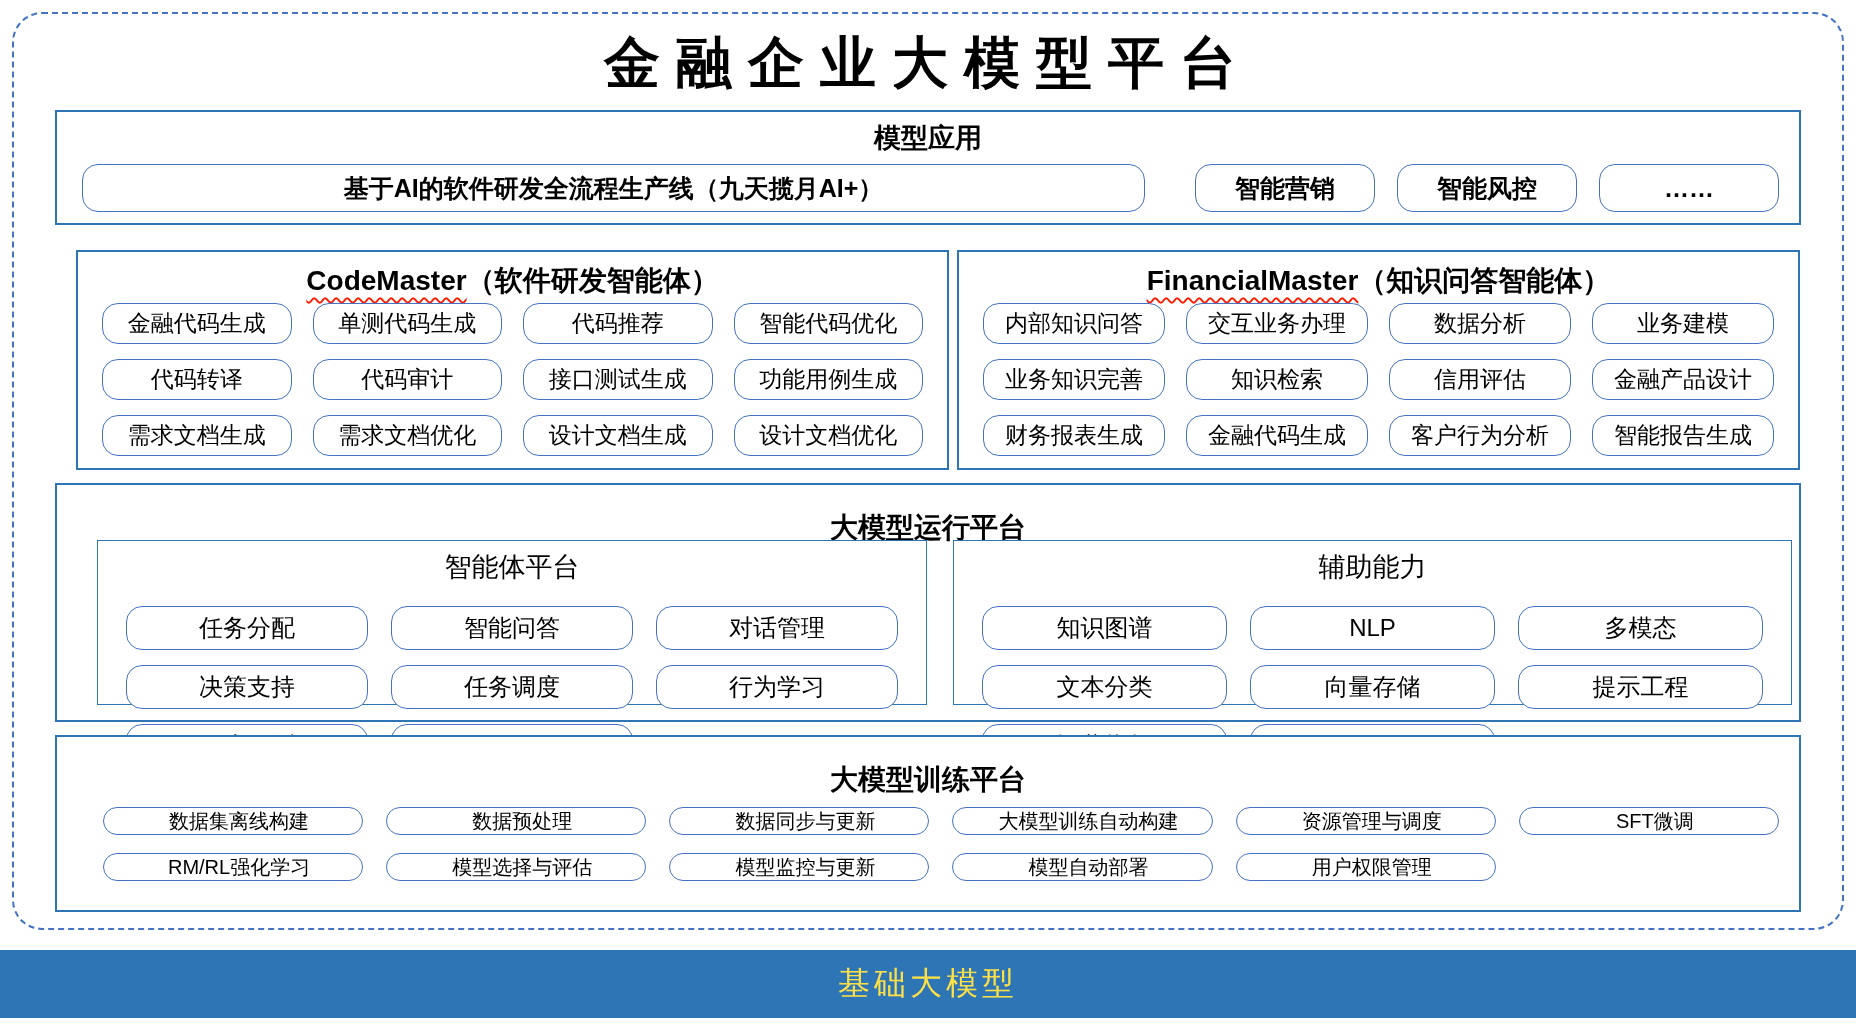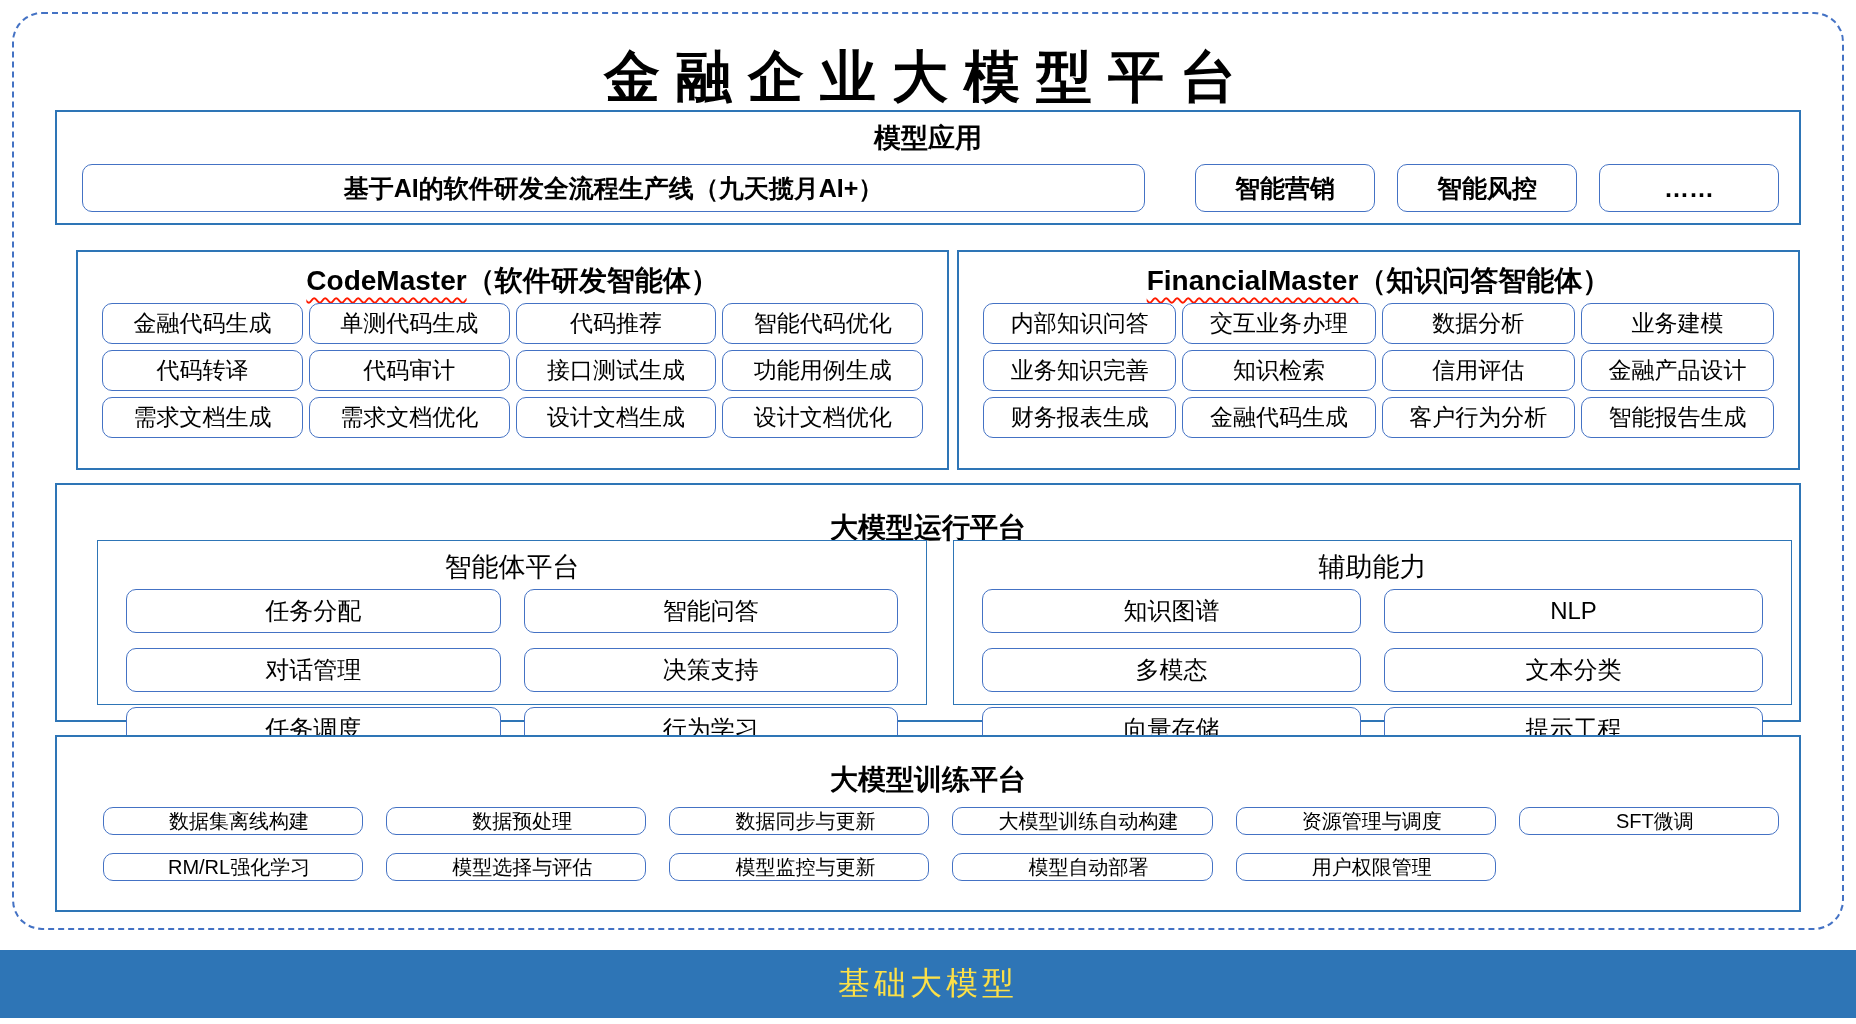--- a/index.html
+++ b/index.html
@@ -5,34 +5,34 @@
   html,body{margin:0;padding:0;background:#fff;}
   .canvas{
     position:relative;width:1856px;height:1024px;background:#fff;overflow:hidden;
     font-family:"Liberation Sans","DejaVu Sans",sans-serif;color:#000;
   }
   .outer-frame{
     position:absolute;left:12px;top:12px;width:1828px;height:914px;
     border:2px dashed #4472C4;border-radius:30px;
   }
   .main-title{
-    position:absolute;left:0;top:40px;width:100%;text-align:center;
+    position:absolute;left:0;top:26px;width:100%;text-align:center;
     font-family:"Liberation Serif","DejaVu Serif",serif;
     font-size:56px;font-weight:bold;letter-spacing:16px;
   }
   .section{
     position:absolute;border:2px solid #2E75B6;background:#fff;box-sizing:border-box;
   }
   .sec-header{ text-align:center;font-weight:bold;font-size:27px;padding-top:8px; }
   .sec-header.lg{ font-size:28px;padding-top:24px; }
 
   
   .sec-model-app{ left:55px;top:110px;width:1746px;height:115px; }
   .node{
-    box-sizing:border-box;border:1.5px solid #4472C4;border-radius:10px;background:#fff;
+    box-sizing:border-box;border:1.5px solid #4472C4;border-radius:16px;background:#fff;
     display:flex;align-items:center;justify-content:center;
     font-size:23px;white-space:nowrap;overflow:hidden;
   }
   .wide-node{
     position:absolute;left:25px;top:52px;width:1063px;height:48px;
     font-size:25px;font-weight:bold;
   }
   .app-list{
     position:absolute;left:1138px;right:20px;top:52px;height:48px;
     display:flex;justify-content:space-between;
@@ -42,35 +42,35 @@
   
   .sec-codemaster{ left:76px;top:250px;width:873px;height:220px; }
   .sec-finmaster{ left:957px;top:250px;width:843px;height:220px; }
   .agent-title{ text-align:center;font-size:28px;font-weight:bold;padding-top:10px;height:34px; }
   .squiggle{
     text-decoration-line:underline;text-decoration-style:wavy;
     text-decoration-color:#FF1A00;text-decoration-thickness:2px;text-underline-offset:7px;
   }
   .grid-4{
     margin-top:7px;padding:0 24px;display:grid;
-    grid-template-columns:repeat(4,1fr);column-gap:21px;row-gap:15px;gap:6px;
+    grid-template-columns:repeat(4,1fr);column-gap:21px;row-gap:15px;
   }
   .grid-4 .node{ height:41px; }
 
   
   .sec-runtime{ left:55px;top:483px;width:1746px;height:239px; }
   .subbox{
     position:absolute;border:1.5px solid #2E75B6;background:#fff;box-sizing:border-box;
   }
   .sub-agent{ left:40px;top:55px;width:830px;height:165px; }
   .sub-aux{ left:896px;top:55px;width:839px;height:165px; }
   .sub-title{ text-align:center;font-size:27px;font-weight:normal;padding-top:8px;height:32px; }
   .grid-sub{
-    margin-top:8px;padding:0 28px;display:grid;
-    grid-template-columns:repeat(2,1fr);column-gap:23px;row-gap:15px;
+    margin-top:25px;padding:0 28px;display:grid;
+    grid-template-columns:repeat(3,1fr);column-gap:23px;row-gap:15px;
   }
   .grid-sub .node{ height:44px;font-size:24px; }
 
   
   .sec-training{ left:55px;top:735px;width:1746px;height:177px; }
   .grid-6{
     margin-top:8px;padding:0 20px 0 46px;display:grid;
     grid-template-columns:repeat(6,1fr);column-gap:23px;row-gap:18px;
   }
   .grid-6 .node{ height:28px;font-size:20px;padding-left:12px; }

